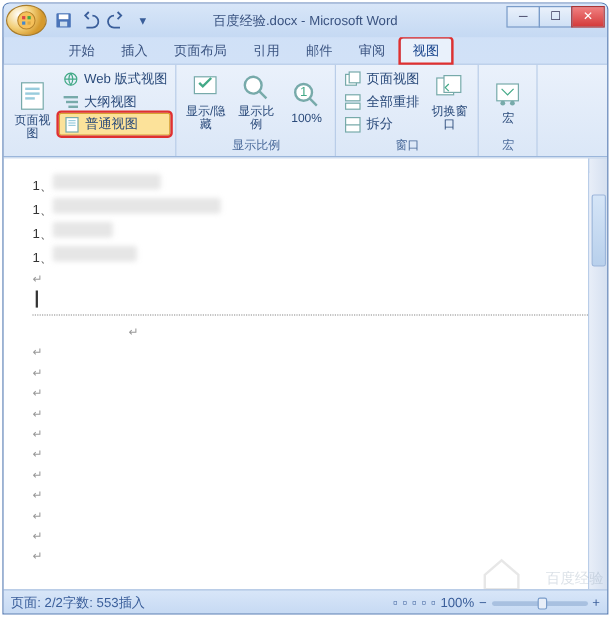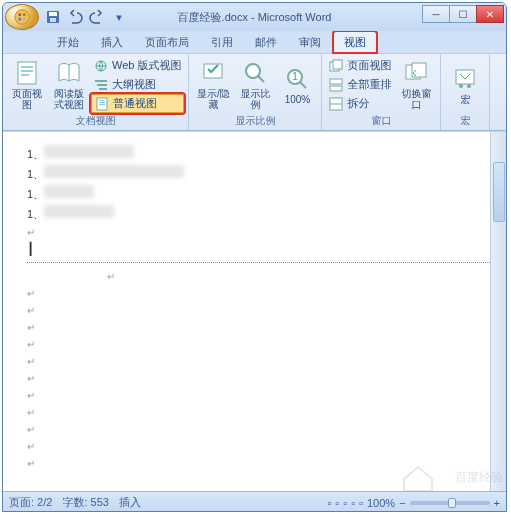--- a/index.html
+++ b/index.html
@@ -33,25 +33,25 @@
 .doc-content{padding:10px 16px 10px 24px;position:relative}
 .blurred{filter:blur(2px);background:#e6e6e6;display:inline-block;height:13px;border-radius:2px}
 .line{margin:3px 0;font-size:12px;color:#333;white-space:pre}
 .num{color:#333}
 .para-mark{color:#999;font-size:10px}
 .page-break{border-top:1px dotted #888;margin:6px 0;position:relative}
 .scrollbar-v{position:absolute;right:0;top:0;width:16px;height:100%;background:linear-gradient(90deg,#e8eef8,#d5e0f0);border-left:1px solid #b9cde8}
 .scrollbar-v .thumb{position:absolute;top:30px;left:2px;width:12px;height:60px;background:linear-gradient(#d5e5f7,#b8d0ec);border:1px solid #9bb6db;border-radius:2px}
 .split-handle{position:absolute;right:0;top:0;width:16px;height:12px;background:#cfe0f7;border:1px solid #9bb6db}
 .statusbar{height:22px;background:linear-gradient(#d8e6f8,#c5d9f3);border-top:1px solid #9bb6db;display:flex;align-items:center;padding:0 6px;font-size:10px;color:#3a5e9a;justify-content:space-between}
-.status-left{display:flex;gap:10px}
+.status-left{display:flex;}
 .status-right{display:flex;align-items:center;gap:4px}
 .zoom-slider{width:80px;height:4px;background:#a8c0e0;border-radius:2px;position:relative}
 .zoom-slider .knob{position:absolute;left:38px;top:-3px;width:8px;height:10px;background:#e8eef8;border:1px solid #7a9cc9;border-radius:2px}
-.watermark{position:absolute;right:8px;bottom:32px;opacity:.35;display:flex;align-items:center;gap:20px}
+.watermark{position:absolute;right:8px;bottom:32px;opacity:.35;display:flex;align-items:flex-end;gap:20px}
 .watermark .house{width:34px;height:28px}
 
 .icon-page svg,.icon-read svg,.icon-web svg,.icon-outline svg,.icon-normal svg{width:100%;height:100%}
 </style>
 </head>
 <body>
 
 <div class="window">
 
   <div class="titlebar">
@@ -111,29 +111,20 @@
           <span class="icon icon-page">
               <svg viewBox="0 0 26 26">
                 <rect x="4" y="2" width="18" height="22" fill="#fff" stroke="#7aa"></rect>
                 <rect x="7" y="6" width="12" height="2" fill="#9cd"></rect>
                 <rect x="7" y="10" width="12" height="2" fill="#9cd"></rect>
                 <rect x="7" y="14" width="8" height="2" fill="#9cd"></rect>
               </svg>
             </span>
           <span class="lbl">页面视图</span>
         </div>
-        <div class="big-btn">
-          <span class="icon icon-read">
-              <svg viewBox="0 0 26 26">
-                <path d="M3 5c3-2 7-2 10 0 3-2 7-2 10 0v16c-3-2-7-2-10 0-3-2-7-2-10 0z" fill="#fff" stroke="#7aa"></path>
-                <line x1="13" y1="5" x2="13" y2="21" stroke="#7aa"></line>
-              </svg>
-            </span>
-          <span class="lbl">阅读版式视图</span>
-        </div>
         <div class="small-btns">
           <div class="small-btn">
             <span class="icon"><svg viewBox="0 0 14 14">
                   <circle cx="7" cy="7" r="5" fill="none" stroke="#4a8"></circle>
                   <path d="M2 7h10M7 2c2 3 2 7 0 10M7 2c-2 3-2 7 0 10" stroke="#4a8" fill="none"></path>
                 </svg></span>
             <span>Web 版式视图</span>
           </div>
           <div class="small-btn">
             <span class="icon"><svg viewBox="0 0 14 14">
@@ -147,21 +138,20 @@
             <span class="icon"><svg viewBox="0 0 14 14">
                   <rect x="2" y="1" width="10" height="12" fill="#fff" stroke="#7aa"></rect>
                   <rect x="4" y="3" width="6" height="1" fill="#9cd"></rect>
                   <rect x="4" y="5" width="6" height="1" fill="#9cd"></rect>
                   <rect x="4" y="7" width="6" height="1" fill="#9cd"></rect>
                 </svg></span>
             <span>普通视图</span>
           </div>
         </div>
       </div>
-      <div class="group-label">文档视图</div>
     </div>
 
     <div class="ribbon-group">
       <div class="group-body">
         <div class="big-btn">
           <span class="icon">
               <svg viewBox="0 0 26 26">
                 <rect x="4" y="4" width="18" height="14" fill="#fff" stroke="#7aa"></rect>
                 <path d="M8 9l3 3 7-7" stroke="#4a8" fill="none" stroke-width="2"></path>
               </svg>

